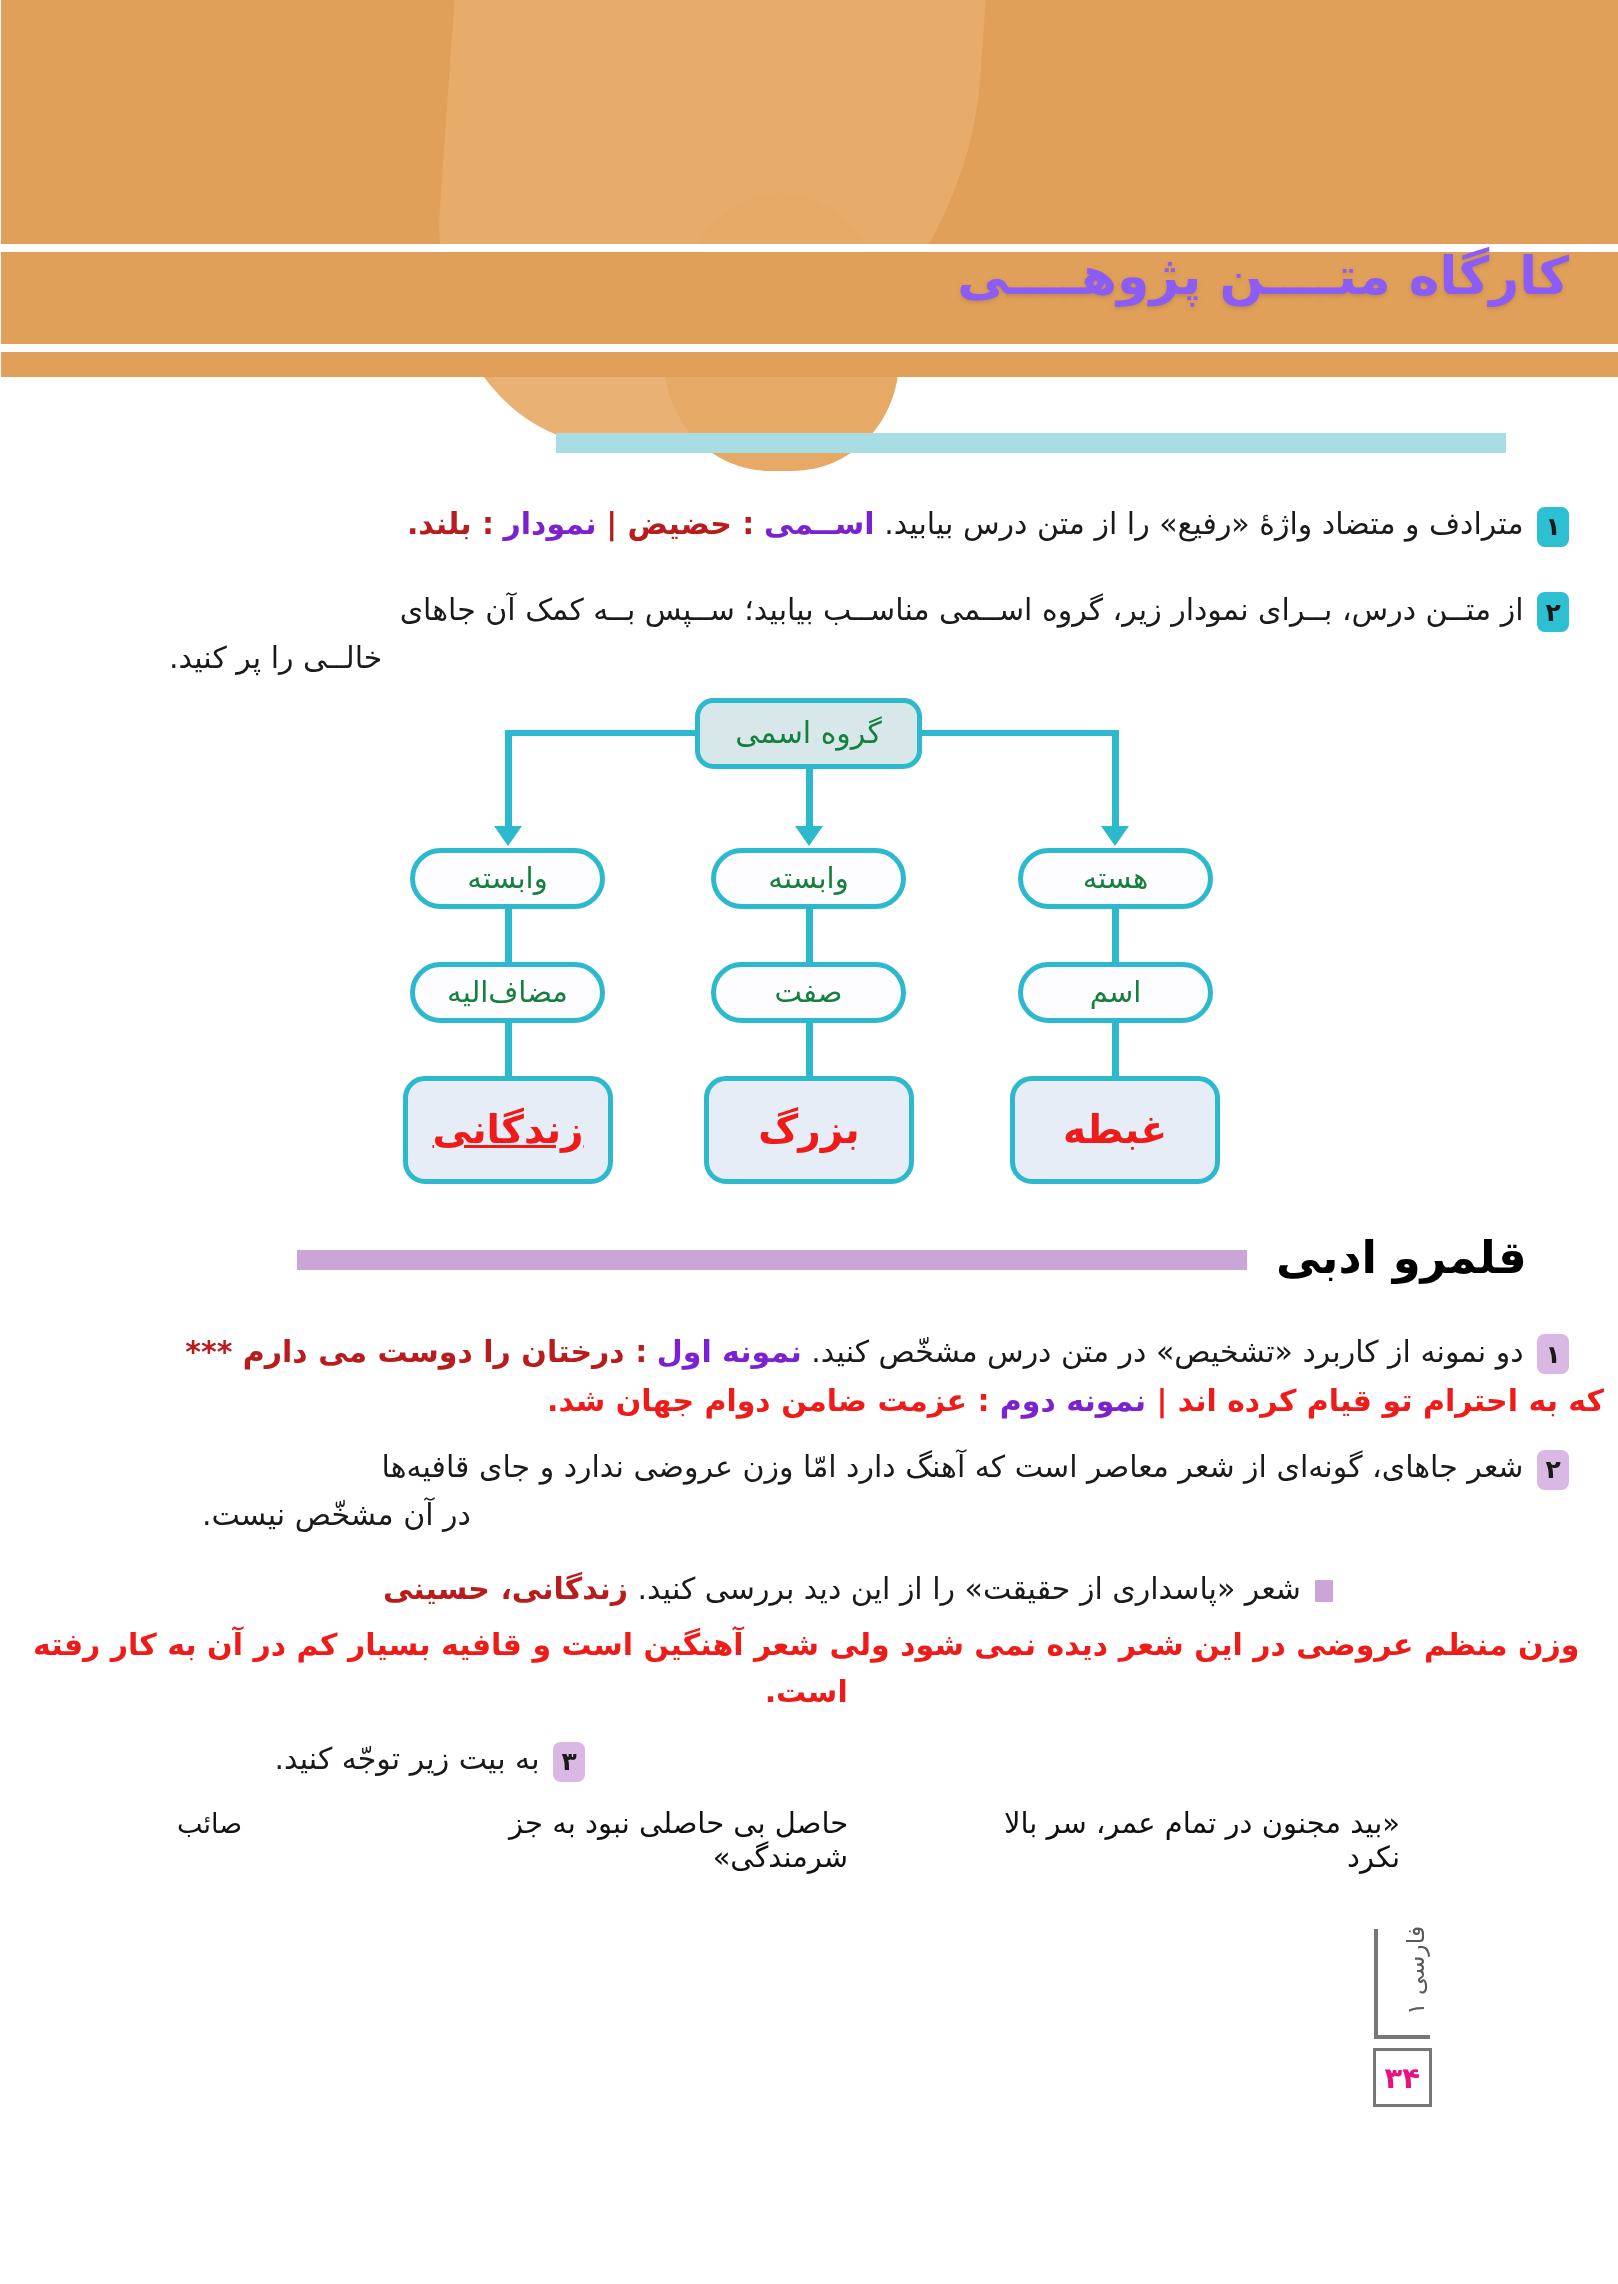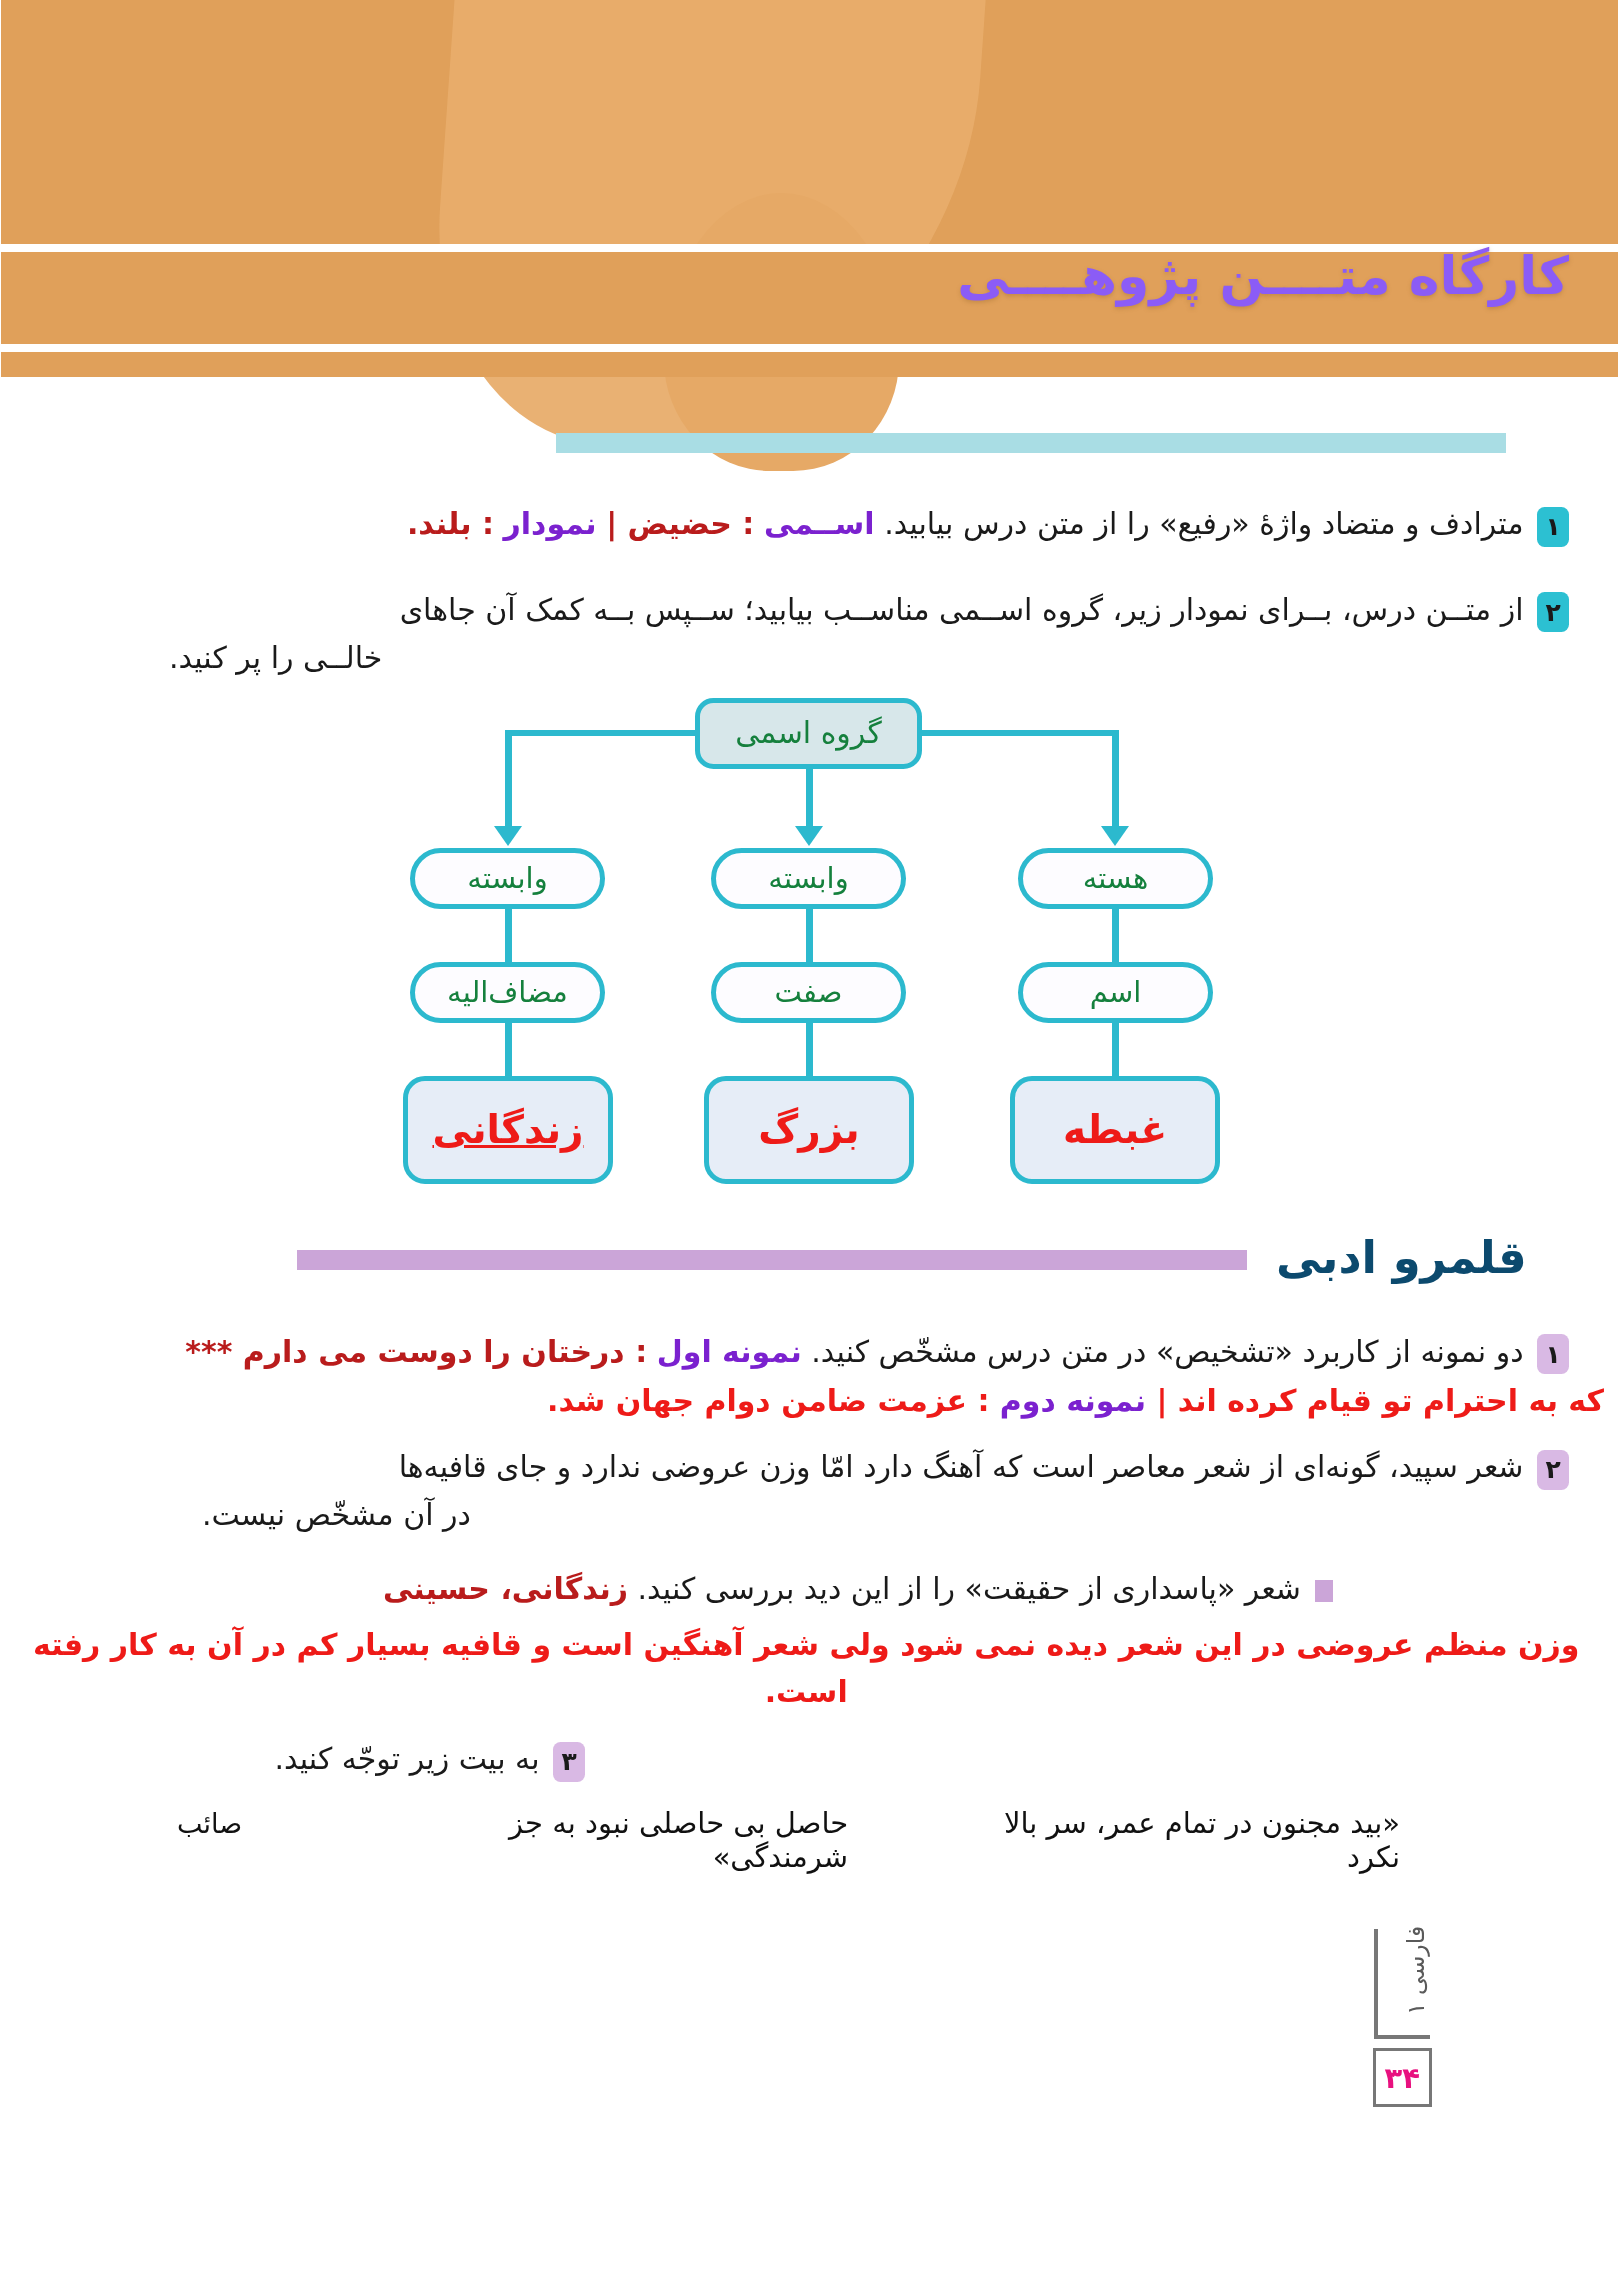--- a/index.html
+++ b/index.html
@@ -78,21 +78,21 @@
   }
   .section-head .label {
     font-size: 45px; font-weight: 700; white-space: nowrap;
     padding-right: 8.4px;
   }
   .section-head .rule {
     height: 20px; flex: 0 0 950px; margin-right: 29px; margin-top: 5px;
   }
   .sec-lang .label { color: #2ec4d4; }
   .sec-lang .rule  { background: #a9dde4; }
-  .sec-lit  .label { color: #0c4a6e; }
+  .sec-lit  .label { color: #000000; }
   .sec-lit  .rule  { background: #cba5d8; }
 
   .qline {
     display: flex; align-items: flex-start; justify-content: flex-start;
     margin: 0 50px 0 34px; direction: rtl;
   }
   .badge {
     flex: 0 0 auto;
     width: 32px; height: 40px;
     border-radius: 7.6px;
@@ -286,21 +286,21 @@
 
     <div class="redline wide" style="margin-top:1.7px;">
       <span>که به احترام تو قیام کرده اند |</span>
       <span class="ans-pur">نمونه دوم</span>
       <span>: عزمت ضامن دوام جهان شد.</span>
     </div>
 
     <div class="qline" style="margin-top:18.5px;">
       <div class="badge badge-purple">۲</div>
       <div class="qtext">
-        <div>شعر سپید، گونه‌ای از شعر معاصر است که آهنگ دارد امّا وزن عروضی ندارد و جای قافیه‌ها</div>
+        <div>شعر جاهای، گونه‌ای از شعر معاصر است که آهنگ دارد امّا وزن عروضی ندارد و جای قافیه‌ها</div>
         <div style="text-align:left; padding-left:168px;">در آن مشخّص نیست.</div>
       </div>
     </div>
 
     <div class="qline" style="margin-top:25px; margin-right:286px;">
       <div class="bullet-sq"></div>
       <div class="qtext">
         <span>شعر «پاسداری از حقیقت» را از این دید بررسی کنید.</span>
         <span class="ans-red">زندگانی، حسینی</span>
       </div>

